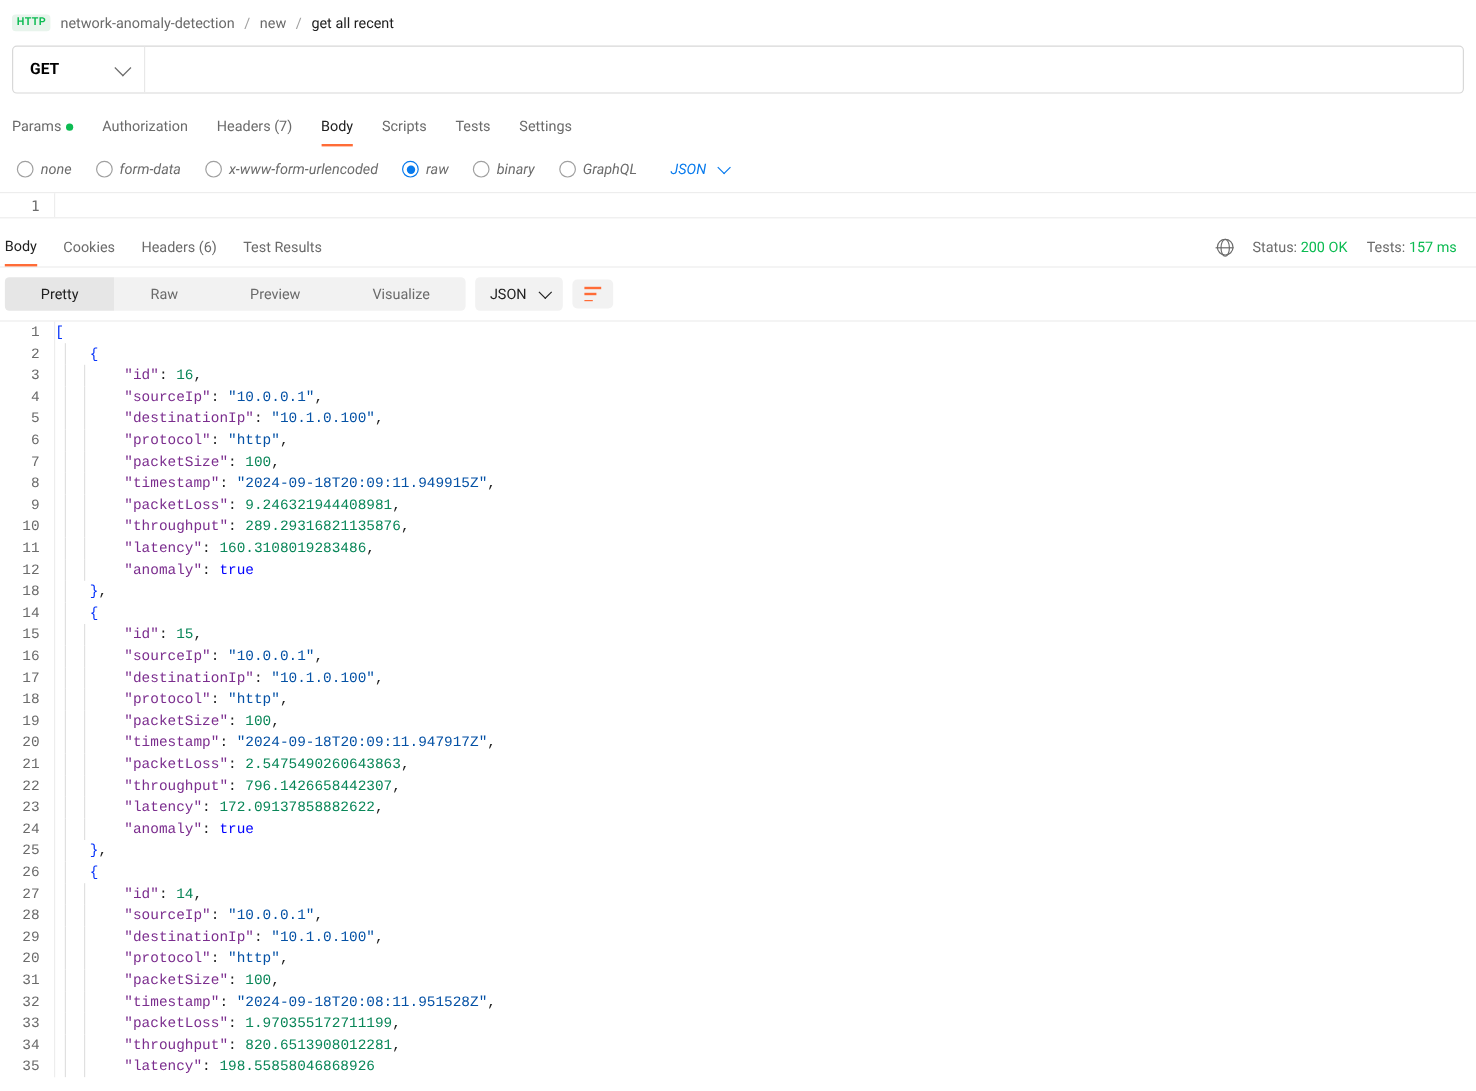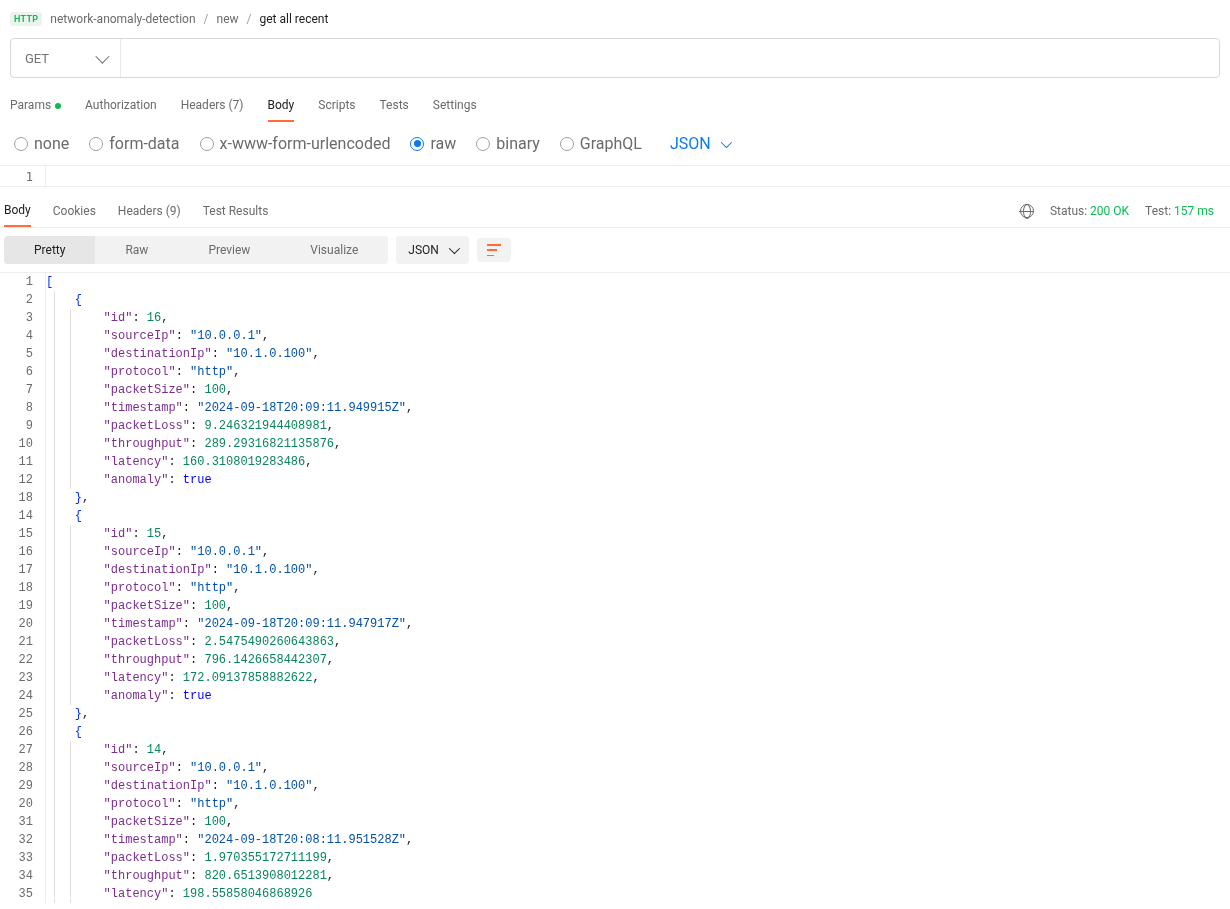--- a/index.html
+++ b/index.html
@@ -36,22 +36,22 @@
       border-radius: 4px;
       height: 40px;
     }
     .method-select {
       display: flex;
       align-items: center;
       justify-content: space-between;
       width: 110px;
       padding: 0 14px 0 14px;
       border-right: 1px solid #e8e8e8;
-      color: #737373;
-      font-weight: 400;
+      color: #000000;
+      font-weight: 700;
       font-size: 13px;
       cursor: pointer;
     }
     .chev-down {
       width: 10px; height: 10px;
       border-right: 1.5px solid #6b6b6b;
       border-bottom: 1.5px solid #6b6b6b;
       transform: rotate(45deg) translateY(-2px);
     }
     .url-input {
@@ -83,22 +83,23 @@
       background: #0cbb52;
       border-radius: 50%;
       margin-left: 4px;
       vertical-align: middle;
     }
     .body-type-row {
       display: flex;
       align-items: center;
       gap: 20px;
       padding: 12px 14px 12px 14px;
-      font-size: 16px;
-      color: #6b6b6b;
+      font-size: 12px;
+      color: #6b6b6b;
+      font-style: italic;
     }
     .radio-item { display: flex; align-items: center; gap: 6px; cursor: pointer; }
     .radio {
       width: 14px; height: 14px;
       border: 1.5px solid #a0a0a0;
       border-radius: 50%;
       display: inline-flex; align-items: center; justify-content: center;
     }
     .radio.selected { border-color: #097bed; }
     .radio.selected::after {
@@ -286,31 +287,31 @@
 </div>
 
 <div class="editor-strip">
   <div class="gutter">1</div>
   <div style="flex:1"></div>
 </div>
 
 <div class="resp-tabs">
   <div class="resp-tab active">Body</div>
   <div class="resp-tab">Cookies</div>
-  <div class="resp-tab">Headers (9)</div>
+  <div class="resp-tab">Headers (6)</div>
   <div class="resp-tab">Test Results</div>
   <div class="spacer"></div>
   <div class="resp-meta">
     <span class="globe-icon"></span>
     <span>
       <span>Status:</span>
       <span class="status-val">200 OK</span>
     </span>
     <span>
-      <span>Test:</span>
+      <span>Tests:</span>
       <span class="status-val">157 ms</span>
     </span>
   </div>
 </div>
 
 <div class="view-row">
   <div class="btn-group">
     <div class="btn-seg active">Pretty</div>
     <div class="btn-seg">Raw</div>
     <div class="btn-seg">Preview</div>

